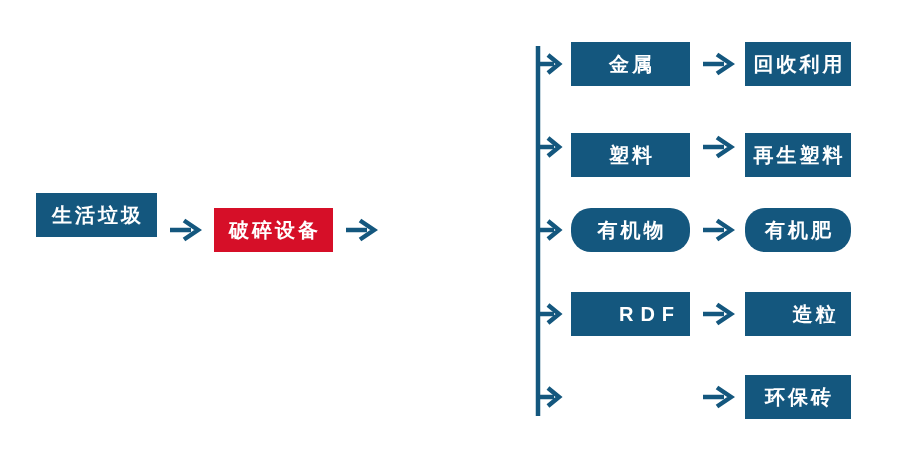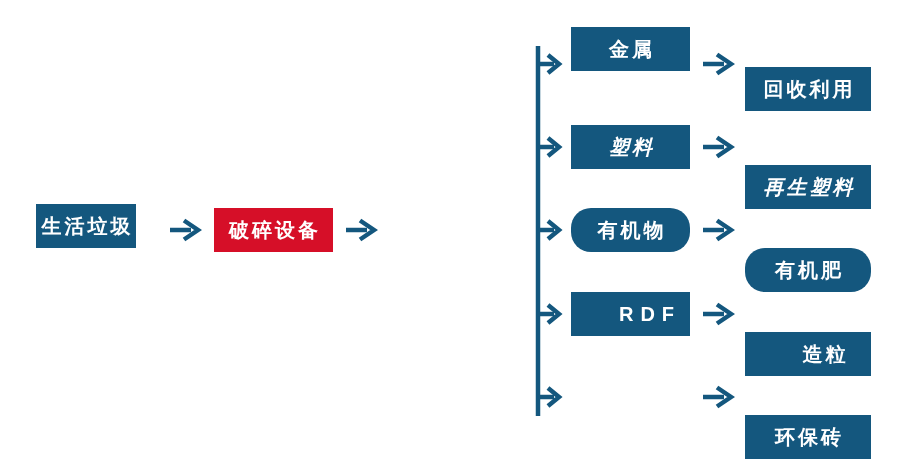--- a/index.html
+++ b/index.html
@@ -36,31 +36,31 @@
     white-space:nowrap;
   }
   .node--red{background:var(--node-red);}
   .node--wide-tracking{letter-spacing:7px;text-indent:7px;}
   .connector{
     position:absolute;
     color:var(--connector-blue);
   }
   .connector svg{display:block;}
   
-  .n-main-0{left:36px;top:204px;width:100px;}
+  .n-main-0{left:36px;top:193px;width:121px;}
   .n-main-1{left:214px;top:208px;width:119px;}
   .n-main-2{left:388px;top:208px;width:122px;}
   .a-main-0{left:167px;top:216px;}
   .a-main-1{left:343px;top:216px;}
   
   .trunk{left:528px;top:38px;}
   
   .col-cat{left:571px;width:119px;}
-  .col-out{left:745px;width:126px;margin-top:40px;}
-  .row-0{top:27px;}  .row-1{top:125px;font-style:italic;} .row-2{top:208px;border-radius:20px;} .row-3{top:292px;padding-left:32px;} .row-4{top:375px;}
+  .col-out{left:745px;width:106px;}
+  .row-0{top:42px;}  .row-1{top:133px;} .row-2{top:208px;border-radius:20px;} .row-3{top:292px;padding-left:32px;} .row-4{top:375px;}
   .a-row{left:700px;}
   .a-row-0{top:50px;} .a-row-1{top:133px;} .a-row-2{top:216px;} .a-row-3{top:300px;} .a-row-4{top:383px;}
 </style>
 </head>
 <body>
 
 <div class="stage">
 
   <div class="node n-main-0">生活垃圾</div>
 

